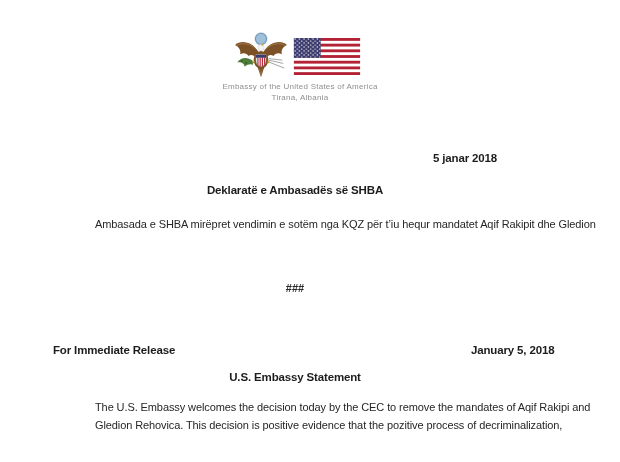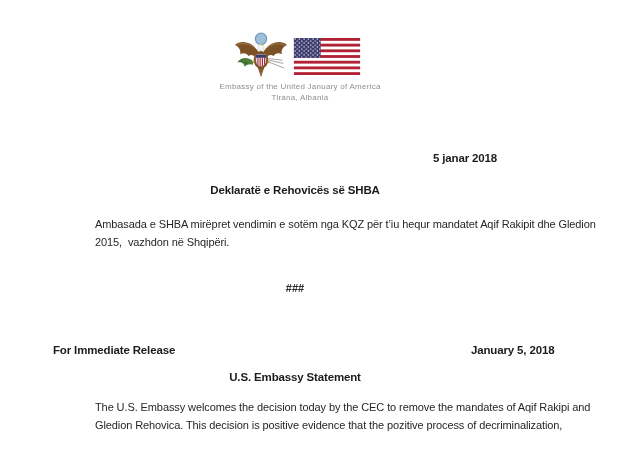--- a/index.html
+++ b/index.html
@@ -113,31 +113,30 @@
       <rect x="0" y="17.538" width="68" height="2.923"></rect>
       <rect x="0" y="23.385" width="68" height="2.923"></rect>
       <rect x="0" y="29.231" width="68" height="2.923"></rect>
       <rect x="0" y="35.077" width="68" height="2.923"></rect>
     </g>
     <rect width="27.5" height="20.46" fill="#3C3B6E"></rect>
     <rect width="27.5" height="20.46" fill="url(#starsPat)"></rect>
   </svg>
 
   <div class="abs caption" style="left:60px; top:81px; width:480px; text-align:center;">
-    <div>Embassy of the United January of America</div>
+    <div>Embassy of the United States of America</div>
     <div>Tirana, Albania</div>
   </div>
 
   <div class="abs bold-line" style="left:433px; top:152px;">5 janar 2018</div>
 
-  <div class="abs bold-line centered-block" style="top:184px;">Deklaratë e Rehovicës së SHBA</div>
+  <div class="abs bold-line centered-block" style="top:184px;">Deklaratë e Ambasadës së SHBA</div>
 
   <div class="abs body-text" style="left:53px; top:216px;">
     <div class="ln">Ambasada e SHBA mirëpret vendimin e sotëm nga KQZ për t’iu hequr mandatet Aqif Rakipit dhe Gledion</div>
-    <div class="ln">2015,  vazhdon në Shqipëri.</div>
   </div>
 
   <div class="abs sep centered-block" style="top:282px;">###</div>
 
   <div class="abs bold-line" style="left:53px; top:344px;">For Immediate Release</div>
   <div class="abs bold-line" style="left:435px; top:344px;margin-left:36px;">January 5, 2018</div>
 
   <div class="abs bold-line centered-block" style="top:371px;">U.S. Embassy Statement</div>
 
   <div class="abs body-text" style="left:53px; top:399px;">

